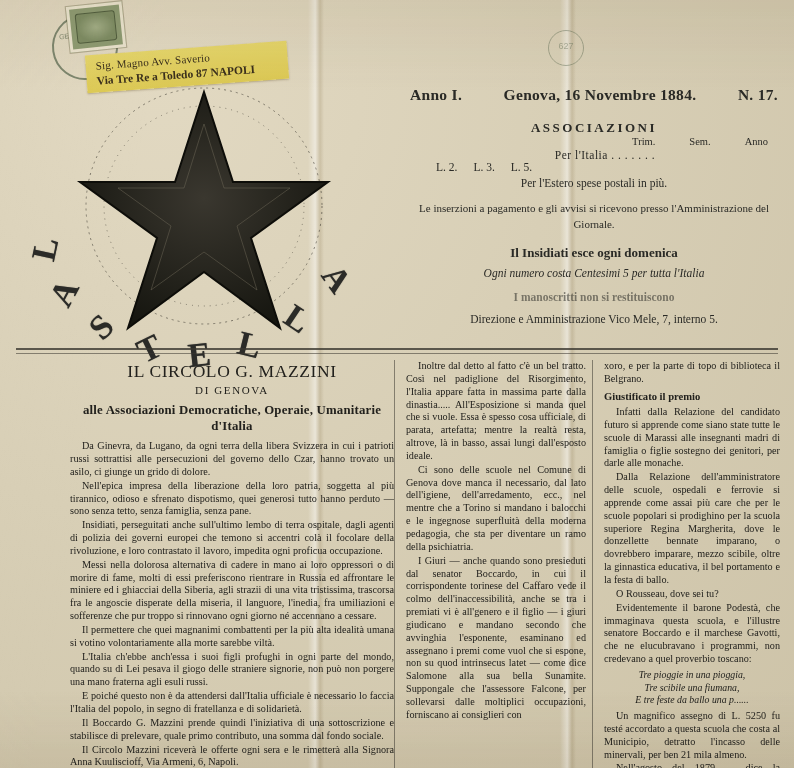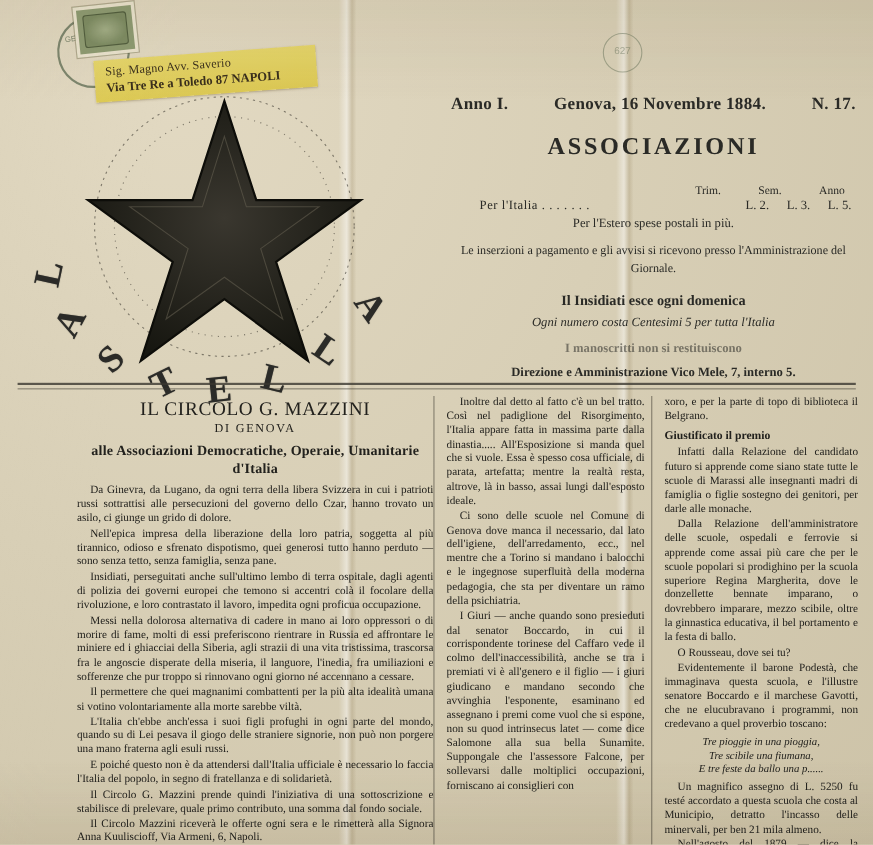--- a/index.html
+++ b/index.html
@@ -136,40 +136,41 @@
     font-size: 15.5px;
     font-weight: bold;
     letter-spacing: .3px;
     margin-bottom: 16px;
     display: flex;
     justify-content: space-between;
     white-space: nowrap;
   }
   .issue-line .anno { }
   .assoc-title {
-    font-size: 22px;
+    font-size: 13px;
     letter-spacing: 2.5px;
     font-weight: bold;
-    margin-bottom: 22px;
+    margin-bottom: 0;
   }
   .rate-head {
     display: flex;
     justify-content: flex-end;
     gap: 34px;
     font-size: 10.5px;
     padding-right: 10px;
     margin-bottom: 2px;
   }
   .rate-row {
     font-size: 11.5px;
     display: flex;
     justify-content: space-between;
     padding: 0 4px 0 26px;
     margin-bottom: 4px;
     white-space: nowrap;
+    flex-direction: column;
   }
   .rate-row .label { letter-spacing: .5px; }
   .rate-row .vals { display: flex; gap: 16px; }
   .estero {
     font-size: 11.5px;
     margin-bottom: 12px;
   }
   .ins-note {
     font-size: 11px;
     line-height: 1.45;
@@ -187,21 +188,21 @@
     margin-bottom: 12px;
   }
   .manoscritti {
     font-size: 11.5px;
     font-weight: bold;
     opacity: .55;
     margin-bottom: 10px;
   }
   .direzione {
     font-size: 11.5px;
-    font-weight: bold;
+    font-weight: normal;
   }
 
   
   .rule-main {
     position: absolute;
     left: 16px; right: 16px;
     top: 348px;
     height: 0;
     border-top: 2px solid #3a3730;
     opacity: .8;
@@ -378,21 +379,21 @@
         <div class="t2">DI GENOVA</div>
         <div class="t3">alle Associazioni Democratiche, Operaie, Umanitarie d'Italia</div>
       </div>
       <p>Da Ginevra, da Lugano, da ogni terra della libera Svizzera in cui i patrioti russi sottrattisi alle persecuzioni del governo dello Czar, hanno trovato un asilo, ci giunge un grido di dolore.</p>
       <p>Nell'epica impresa della liberazione della loro patria, soggetta al più tirannico, odioso e sfrenato dispotismo, quei generosi tutto hanno perduto — sono senza tetto, senza famiglia, senza pane.</p>
       <p>Insidiati, perseguitati anche sull'ultimo lembo di terra ospitale, dagli agenti di polizia dei governi europei che temono si accentri colà il focolare della rivoluzione, e loro contrastato il lavoro, impedita ogni proficua occupazione.</p>
       <p>Messi nella dolorosa alternativa di cadere in mano ai loro oppressori o di morire di fame, molti di essi preferiscono rientrare in Russia ed affrontare le miniere ed i ghiacciai della Siberia, agli strazii di una vita tristissima, trascorsa fra le angoscie disperate della miseria, il languore, l'inedia, fra umiliazioni e sofferenze che pur troppo si rinnovano ogni giorno né accennano a cessare.</p>
       <p>Il permettere che quei magnanimi combattenti per la più alta idealità umana si votino volontariamente alla morte sarebbe viltà.</p>
       <p>L'Italia ch'ebbe anch'essa i suoi figli profughi in ogni parte del mondo, quando su di Lei pesava il giogo delle straniere signorie, non può non porgere una mano fraterna agli esuli russi.</p>
       <p>E poiché questo non è da attendersi dall'Italia ufficiale è necessario lo faccia l'Italia del popolo, in segno di fratellanza e di solidarietà.</p>
-      <p>Il Circolo G. Mazzini prende quindi l'iniziativa di una sottoscrizione e stabilisce di prelevare, quale primo contributo, una somma dal fondo sociale.</p>
+      <p>Il Boccardo G. Mazzini prende quindi l'iniziativa di una sottoscrizione e stabilisce di prelevare, quale primo contributo, una somma dal fondo sociale.</p>
       <p>Il Circolo Mazzini riceverà le offerte ogni sera e le rimetterà alla Signora Anna Kuuliscioff, Via Armeni, 6, Napoli.</p>
     </div>
 
     <div class="col c2">
       <p>Inoltre dal detto al fatto c'è un bel tratto. Così nel padiglione del Risorgimento, l'Italia appare fatta in massima parte dalla dinastia..... All'Esposizione si manda quel che si vuole. Essa è spesso cosa ufficiale, di parata, artefatta; mentre la realtà resta, altrove, là in basso, assai lungi dall'esposto ideale.</p>
       <p>Ci sono delle scuole nel Comune di Genova dove manca il necessario, dal lato dell'igiene, dell'arredamento, ecc., nel mentre che a Torino si mandano i balocchi e le ingegnose superfluità della moderna pedagogia, che sta per diventare un ramo della psichiatria.</p>
       <p>I Giuri — anche quando sono presieduti dal senator Boccardo, in cui il corrispondente torinese del Caffaro vede il colmo dell'inaccessibilità, anche se tra i premiati vi è all'genero e il figlio — i giuri giudicano e mandano secondo che avvinghia l'esponente, esaminano ed assegnano i premi come vuol che si espone, non su quod intrinsecus latet — come dice Salomone alla sua bella Sunamite. Suppongale che l'assessore Falcone, per sollevarsi dalle moltiplici occupazioni, forniscano ai consiglieri con</p>
     </div>
 
     <div class="col c3">

